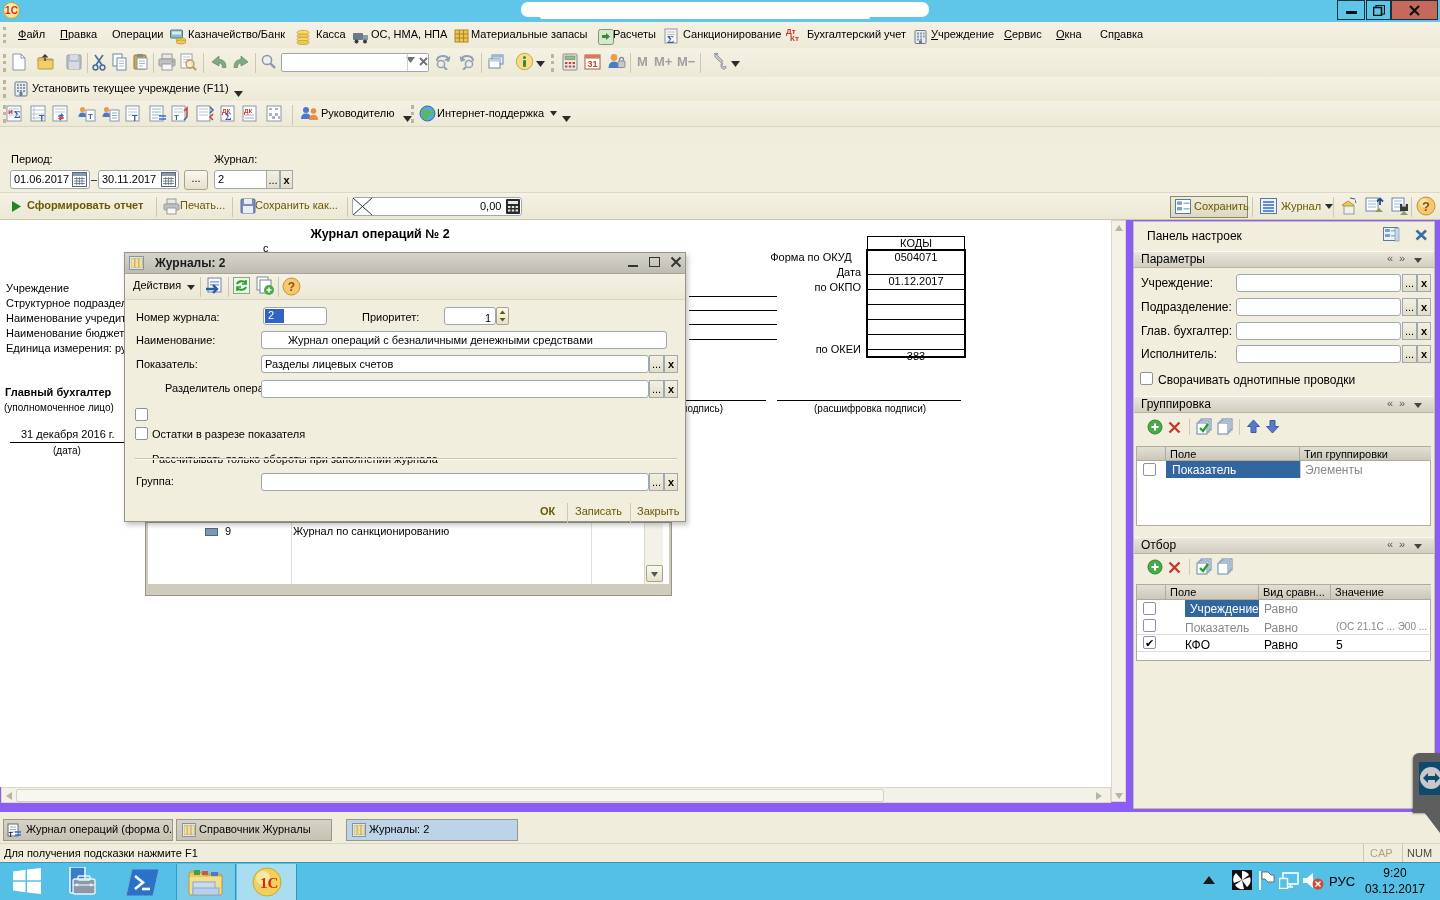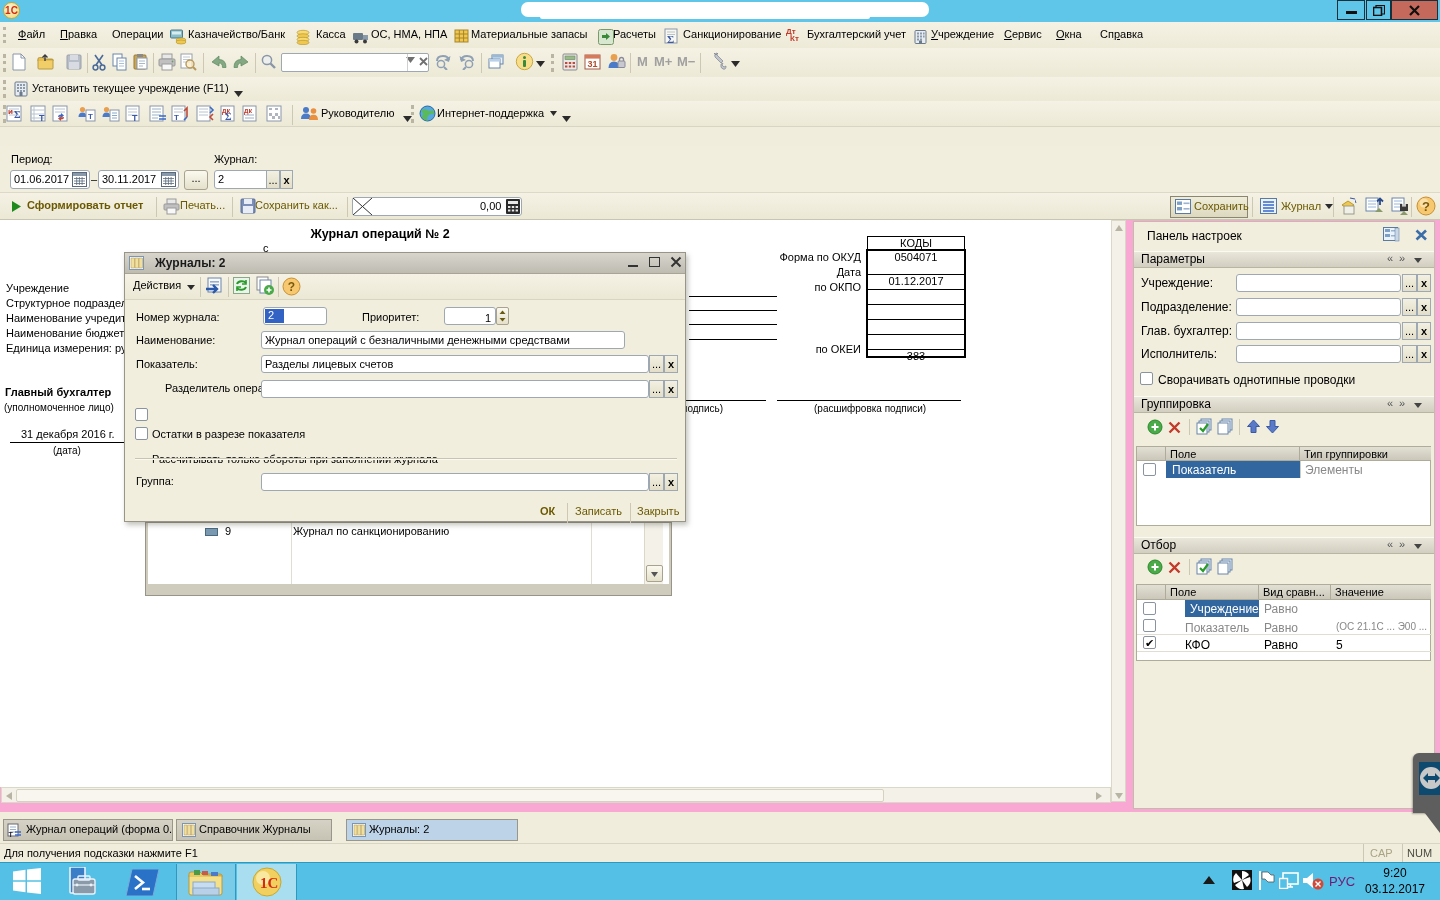--- a/index.html
+++ b/index.html
@@ -32,21 +32,21 @@
 .btn3d { position:absolute; background:linear-gradient(#FBF9EF,#E4E0CA); border:1px solid #A8A290; border-radius:3px; text-align:center; }
 .olive { color:#6B5900; }
 .fbtn { position:absolute; background:linear-gradient(#F3F0E2,#E2DEC8); border:1px solid #9EA8B2; text-align:center; font-size:11px; }
 
 
 #wintitle { left:0; top:127px; width:1440px; height:19px; background:linear-gradient(#BCBCBC,#9B9B9B); border-top:1px solid #8a8a8a; border-bottom:1px solid #888; color:#1d1d1d; }
 #periodrow { left:0; top:146px; width:1440px; height:46px; background:#F1EEDE; }
 #reptool { left:0; top:192px; width:1440px; height:28px; background:linear-gradient(#F5F2E5,#EBE8D5); border-top:1px solid #DCD9C6; border-bottom:1px solid #C8C5B2; }
 
 
-#content { left:0; top:220px; width:1440px; height:592px; background:#f9a8d4;text-decoration:underline; }
+#content { left:0; top:220px; width:1440px; height:592px; background:#8b5cf6;text-decoration:underline; }
 #report { left:0; top:0; width:1111px; height:567px; background:#FFFFFF; overflow:hidden; font-size:11px; }
 #vscroll { left:1111px; top:0; width:15px; height:582px; background:#F3F1E8; border:1px solid #DBD8C9; }
 #hscroll { left:1px; top:567px; width:1110px; height:16px; background:#F3F1E8; border:1px solid #DBD8C9; }
 .rline { position:absolute; background:#000; height:1px; }
 
 
 #panel { left:1133px; top:1px; width:302px; height:588px; background:#F1EEDE; border:1px solid #C0BDA8; font-size:12px; }
 .phead { position:absolute; left:0; width:300px; height:17px; background:linear-gradient(#E9E6DA,#D2CFC1); border-top:1px solid #FBFAF2; border-bottom:1px solid #B8B5A2; }
 .ptable { position:absolute; background:#fff; border:1px solid #B0AC9A; }
 .pth { position:absolute; background:linear-gradient(#E2DFD4,#CBC8BA); border-right:1px solid #AEAB9B; border-bottom:1px solid #AEAB9B; font-size:11px; padding:1px 0 0 4px; }
@@ -649,21 +649,21 @@
       <span class="abs" style="left:6px; top:62px;">Учреждение</span>
       <span class="abs" style="left:6px; top:77px;">Структурное подраздел</span>
       <span class="abs" style="left:6px; top:92px;">Наименование учредит</span>
       <span class="abs" style="left:6px; top:107px;">Наименование бюджет</span>
       <span class="abs" style="left:6px; top:122px;">Единица измерения: ру</span>
       <b class="abs" style="left:5px; top:166px;">Главный бухгалтер</b>
       <span class="abs" style="left:4px; top:182px; font-size:10px;">(уполномоченное лицо)</span>
       <span class="abs" style="left:21px; top:208px;">31 декабря 2016 г.</span>
       <div class="rline" style="left:10px; top:222px; width:136px;"></div>
       <span class="abs" style="left:53px; top:225px; font-size:10px;">(дата)</span>
-      <span class="abs" style="left:761px; top:31px; width:100px; text-align:right;">Форма по ОКУД</span>
+      <span class="abs" style="left:761px; top:31px; width:100px; text-align:center;">Форма по ОКУД</span>
       <span class="abs" style="left:761px; top:46px; width:100px; text-align:right;">Дата</span>
       <span class="abs" style="left:761px; top:61px; width:100px; text-align:right;">по ОКПО</span>
       <span class="abs" style="left:761px; top:123px; width:100px; text-align:right;">по ОКЕИ</span>
       <div class="abs" style="left:867px; top:16px; width:98px; height:14px; border:1px solid #000; text-align:center;">КОДЫ</div>
       <div class="abs" style="left:866px; top:29px; width:100px; height:109px; border:2px solid #000;">
         <div style="height:24px; border-bottom:1px solid #000; text-align:center;">0504071</div>
         <div style="height:15px; border-bottom:1px solid #000; text-align:center;">01.12.2017</div>
         <div style="height:15px; border-bottom:1px solid #000;"></div>
         <div style="height:15px; border-bottom:1px solid #000;"></div>
         <div style="height:15px; border-bottom:1px solid #000;"></div>
@@ -942,21 +942,21 @@
         <div class="fld" style="left:319px; top:7px; width:52px; height:18px;">
             <span class="abs" style="right:4px; top:2px;">1</span>
           </div>
         <div class="abs" style="left:371px; top:7px; width:13px; height:18px; border:1px solid #A8A290; border-radius:2px; background:linear-gradient(#FBF9EF,#E4E0CA);">
           <svg width="11" height="16">
               <path d="M5.5 2.5 L8.5 6 H2.5 Z" fill="#6A5A10"></path>
               <path d="M2.5 10 H8.5 L5.5 13.5 Z" fill="#6A5A10"></path>
             </svg>
         </div>
         <span class="abs" style="left:11px; top:34px;">Наименование:</span>
-        <div class="fld" style="left:136px; top:31px; width:364px; height:18px;"><span>Журнал операций с безналичными денежными средствами</span></div>
+        <div class="fld" style="left:136px; top:31px; width:406px; height:18px;padding-left:23px;"><span>Журнал операций с безналичными денежными средствами</span></div>
         <span class="abs" style="left:11px; top:58px;">Показатель:</span>
         <div class="fld" style="left:136px; top:55px; width:388px; height:18px;"><span>Разделы лицевых счетов</span></div>
         <div class="fbtn" style="left:524px; top:55px; width:15px; height:18px; padding-top:2px;">...</div>
         <div class="fbtn" style="left:539px; top:55px; width:14px; height:18px; padding-top:2px; font-weight:bold;">x</div>
         <span class="abs" style="left:11px; top:82px;padding-left:29px;">Разделитель операций:</span>
         <div class="fld" style="left:136px; top:80px; width:388px; height:18px;"></div>
         <div class="fbtn" style="left:524px; top:80px; width:15px; height:18px; padding-top:2px;">...</div>
         <div class="fbtn" style="left:539px; top:80px; width:14px; height:18px; padding-top:2px; font-weight:bold;">x</div>
         <div class="chk" style="left:10px; top:108px;"></div>
         <span class="abs" style="left:27px; top:109px;margin-top:44px;">Рассчитывать только обороты при заполнении журнала</span>
@@ -1087,21 +1087,21 @@
           <rect x="0.5" y="6.5" width="8" height="10" fill="#55C0E5" stroke="#fff" stroke-width="1.4"></rect>
         </svg>
       </div>
     <div class="abs" style="left:1302px; top:8px;">
         <svg width="22" height="19">
           <path d="M1 7 H5 L11 2 V17 L5 12 H1 Z" fill="#fff"></path>
           <circle cx="16" cy="13" r="5.5" fill="#D04A3A"></circle>
           <path d="M13.5 10.5 L18.5 15.5 M18.5 10.5 L13.5 15.5" stroke="#fff" stroke-width="1.4"></path>
         </svg>
       </div>
-    <div class="abs" style="left:1329px; top:11px; color:#701a75; font-size:13px;">РУС</div>
+    <div class="abs" style="left:1329px; top:11px; color:#000000; font-size:13px;">РУС</div>
     <div class="abs" style="left:1363px; top:3px; width:64px; text-align:center; color:#000; font-size:12px;">9:20</div>
     <div class="abs" style="left:1363px; top:19px; width:64px; text-align:center; color:#000; font-size:12px;">03.12.2017</div>
   </div>
 
   <div class="abs" style="left:1413px; top:753px; width:27px; height:60px; background:#5E5E5E; border-radius:6px 0 0 0; box-shadow:-1px 1px 2px rgba(0,0,0,0.3);"></div>
   <div class="abs" style="left:1413px; top:805px; width:27px; height:28px; background:#5E5E5E; clip-path:polygon(0 0, 100% 0, 100% 100%, 45% 30%, 0 10%);"></div>
   <div class="abs" style="left:1419px; top:762px; width:21px; height:33px; background:#0E4A70;">
     <svg width="21" height="33">
         <circle cx="12" cy="16" r="11" fill="#C8C8C8"></circle>
         <path d="M4 16 L9 11 V14 H16 V11 L21 16 L16 21 V18 H9 V21 Z" fill="#0E4A70"></path>

